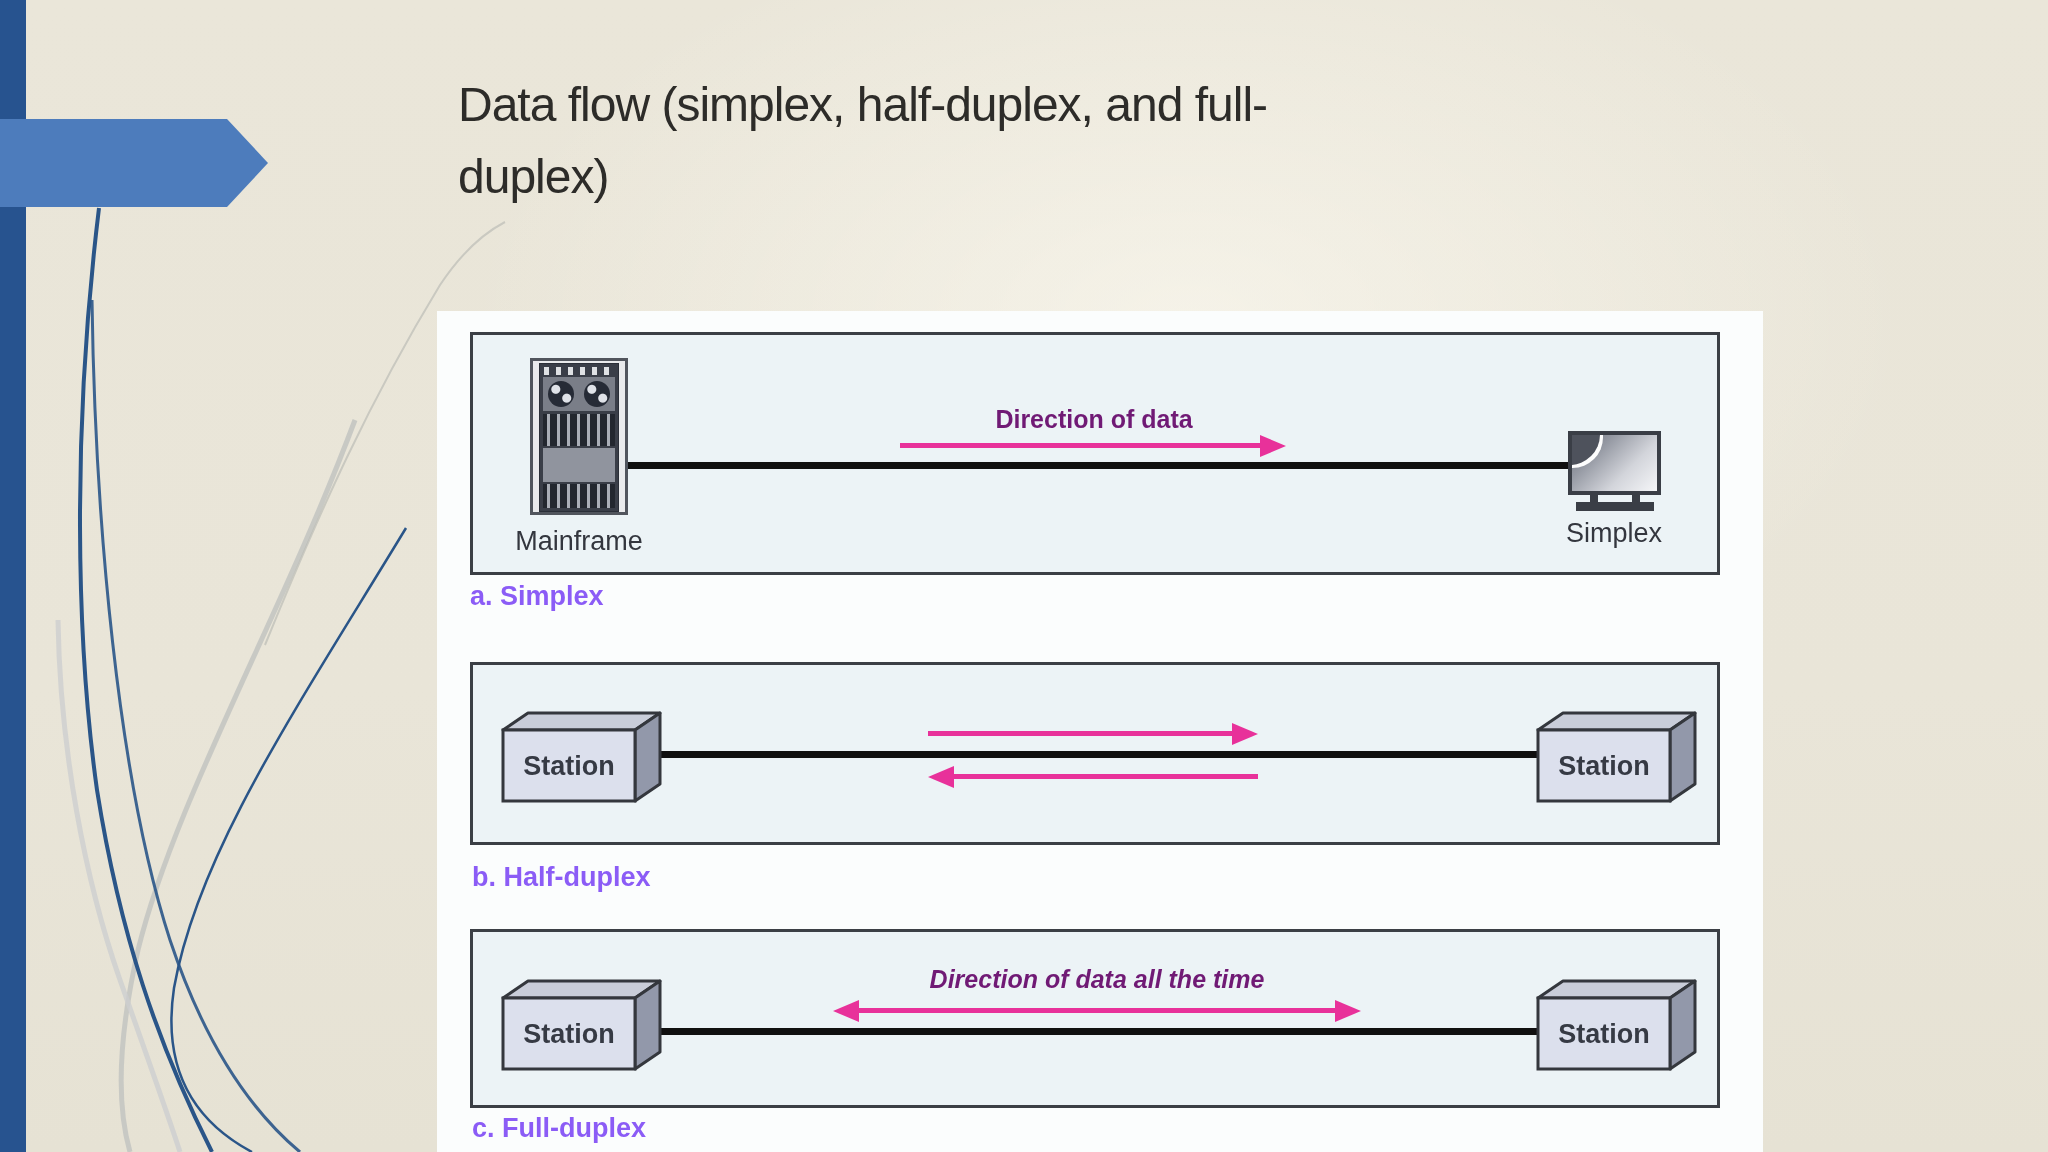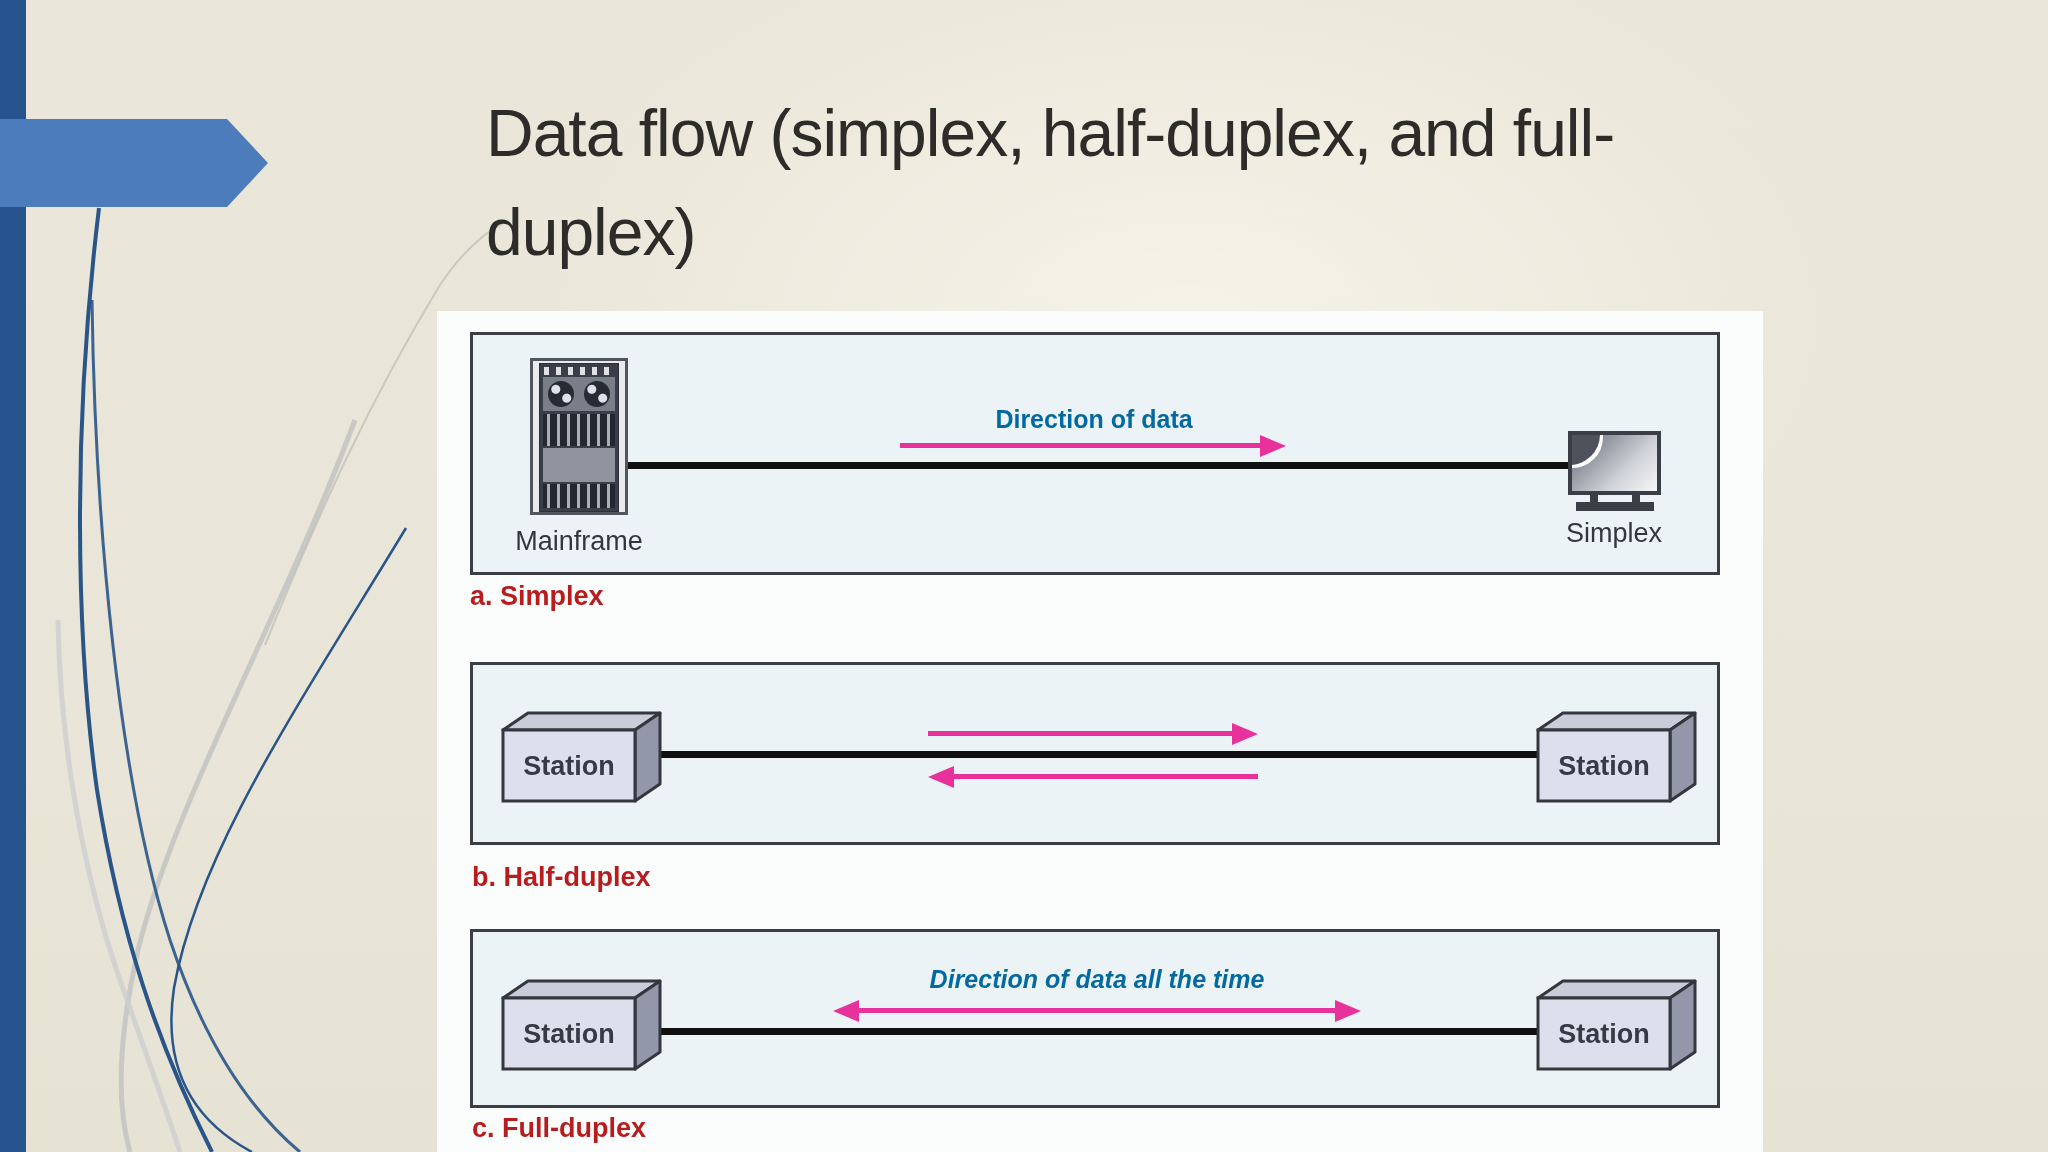--- a/index.html
+++ b/index.html
@@ -10,49 +10,49 @@
       linear-gradient(180deg,#eae6d9 0%, #e9e5d8 60%, #e6e2d4 100%);
     font-family:"Liberation Sans","DejaVu Sans",sans-serif;
   }
   .wisps{position:absolute;left:0;top:0;z-index:1;}
   .left-bar{position:absolute;left:0;top:0;width:26px;height:1152px;background:#27538f;z-index:2;}
   .accent-arrow{
     position:absolute;left:0;top:119px;width:268px;height:88px;background:#4d7cbc;z-index:3;
     clip-path:polygon(0 0,227px 0,100% 50%,227px 100%,0 100%);
     filter:drop-shadow(0 2px 1px rgba(60,60,60,.35));
   }
-  .title{position:absolute;left:458px;top:84px;width:1460px;z-index:4;
-    font-size:66px;line-height:1.5;letter-spacing:-1px;color:#2d2c29;margin-left:28px;}
+  .title{position:absolute;left:458px;top:69px;width:1460px;z-index:4;
+    font-size:48px;line-height:1.5;letter-spacing:-1px;color:#2d2c29;}
   .panel{position:absolute;left:437px;top:311px;width:1326px;height:841px;background:#fbfdfd;z-index:5;}
   .dbox{position:absolute;left:33px;width:1250px;border:3px solid #3b3f45;background:#ecf3f6;box-sizing:border-box;}
   .dbox-a{top:21px;height:243px;}
   .dbox-b{top:351px;height:183px;}
   .dbox-c{top:618px;height:179px;}
-  .caption{position:absolute;font-size:27px;font-weight:bold;color:#b91c1c;}
+  .caption{position:absolute;font-size:27px;font-weight:bold;color:#8b5cf6;}
   .cap-a{left:33px;top:270px;}
   .cap-b{left:35px;top:551px;}
   .cap-c{left:35px;top:802px;}
   .conn{position:absolute;height:7px;background:#101010;}
   .line-a{left:152px;top:127px;width:943px;}
   .line-b{left:178px;top:86px;width:890px;}
   .line-c{left:178px;top:96px;width:890px;}
   .flow{position:absolute;height:5px;background:#e8319a;}
   .flow.right::after{content:'';position:absolute;right:-26px;top:50%;transform:translateY(-50%);
     border-left:26px solid #e8319a;border-top:11px solid transparent;border-bottom:11px solid transparent;}
   .flow.left::before{content:'';position:absolute;left:-26px;top:50%;transform:translateY(-50%);
     border-right:26px solid #e8319a;border-top:11px solid transparent;border-bottom:11px solid transparent;}
   .flow.both::after{content:'';position:absolute;right:-26px;top:50%;transform:translateY(-50%);
     border-left:26px solid #e8319a;border-top:11px solid transparent;border-bottom:11px solid transparent;}
   .flow.both::before{content:'';position:absolute;left:-26px;top:50%;transform:translateY(-50%);
     border-right:26px solid #e8319a;border-top:11px solid transparent;border-bottom:11px solid transparent;}
   .flow-a{left:427px;top:108px;width:360px;}
   .flow-b1{left:455px;top:66px;width:304px;}
   .flow-b2{left:481px;top:109px;width:304px;}
   .flow-c{left:386px;top:76px;width:476px;}
-  .flow-label{position:absolute;font-size:25px;font-weight:bold;color:#0369a1;text-align:center;}
+  .flow-label{position:absolute;font-size:25px;font-weight:bold;color:#701a75;text-align:center;}
   .label-a{left:421px;top:70px;width:400px;}
   .label-b1{left:395px;top:24px;width:450px;}
   .label-b2{left:395px;top:134px;width:450px;}
   .label-c{left:399px;top:33px;width:450px;font-style:italic;}
   .dev-label{position:absolute;font-size:27px;font-weight:normal;color:#33363e;text-align:center;}
   .mf-label{left:6px;top:191px;width:200px;}
   .mon-label{left:1041px;top:183px;width:200px;}
   
   .mainframe{position:absolute;left:57px;top:23px;width:98px;height:157px;box-sizing:border-box;
     border:3px solid #51555d;background:#e9eaec;padding:2px 6px;}

